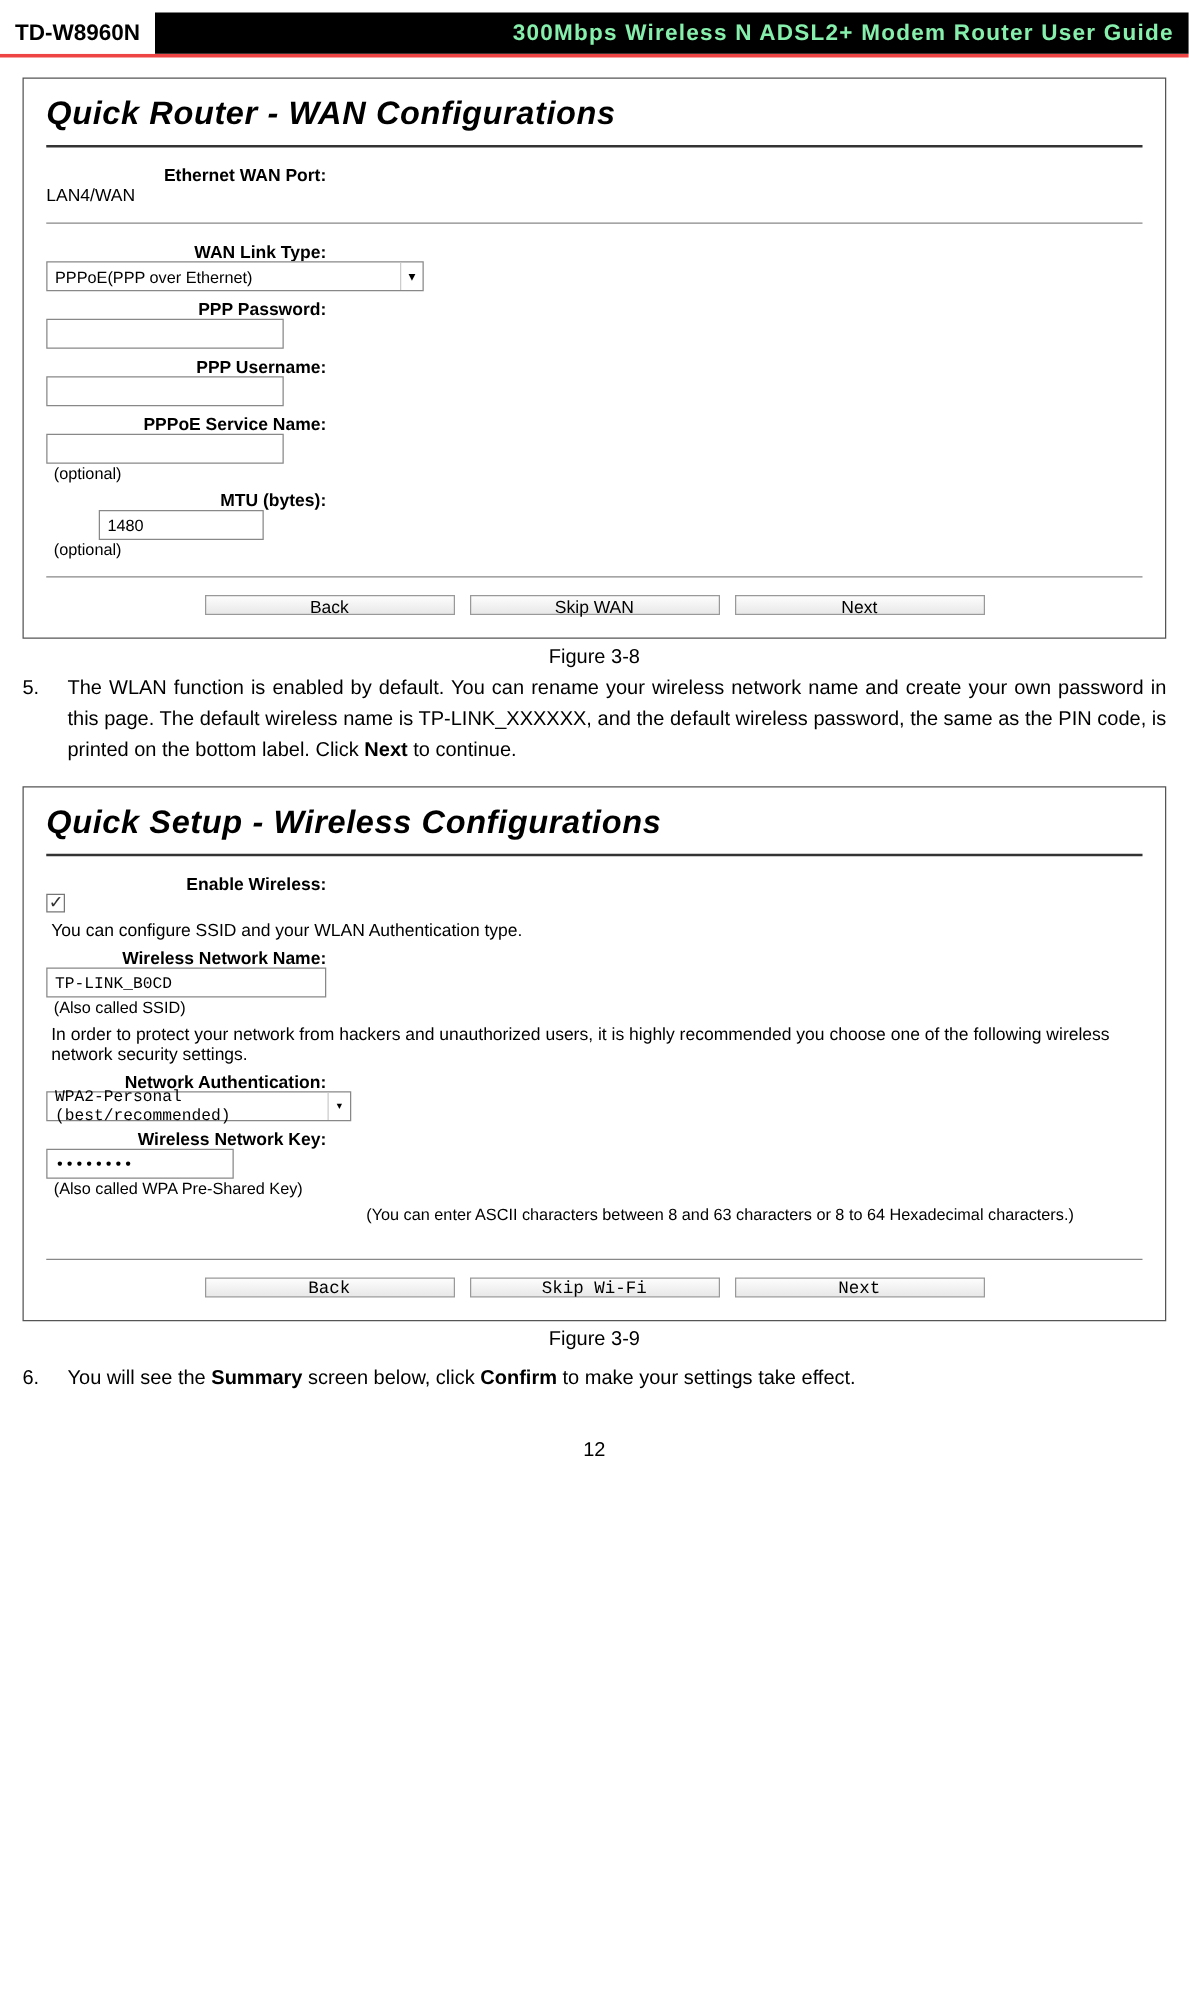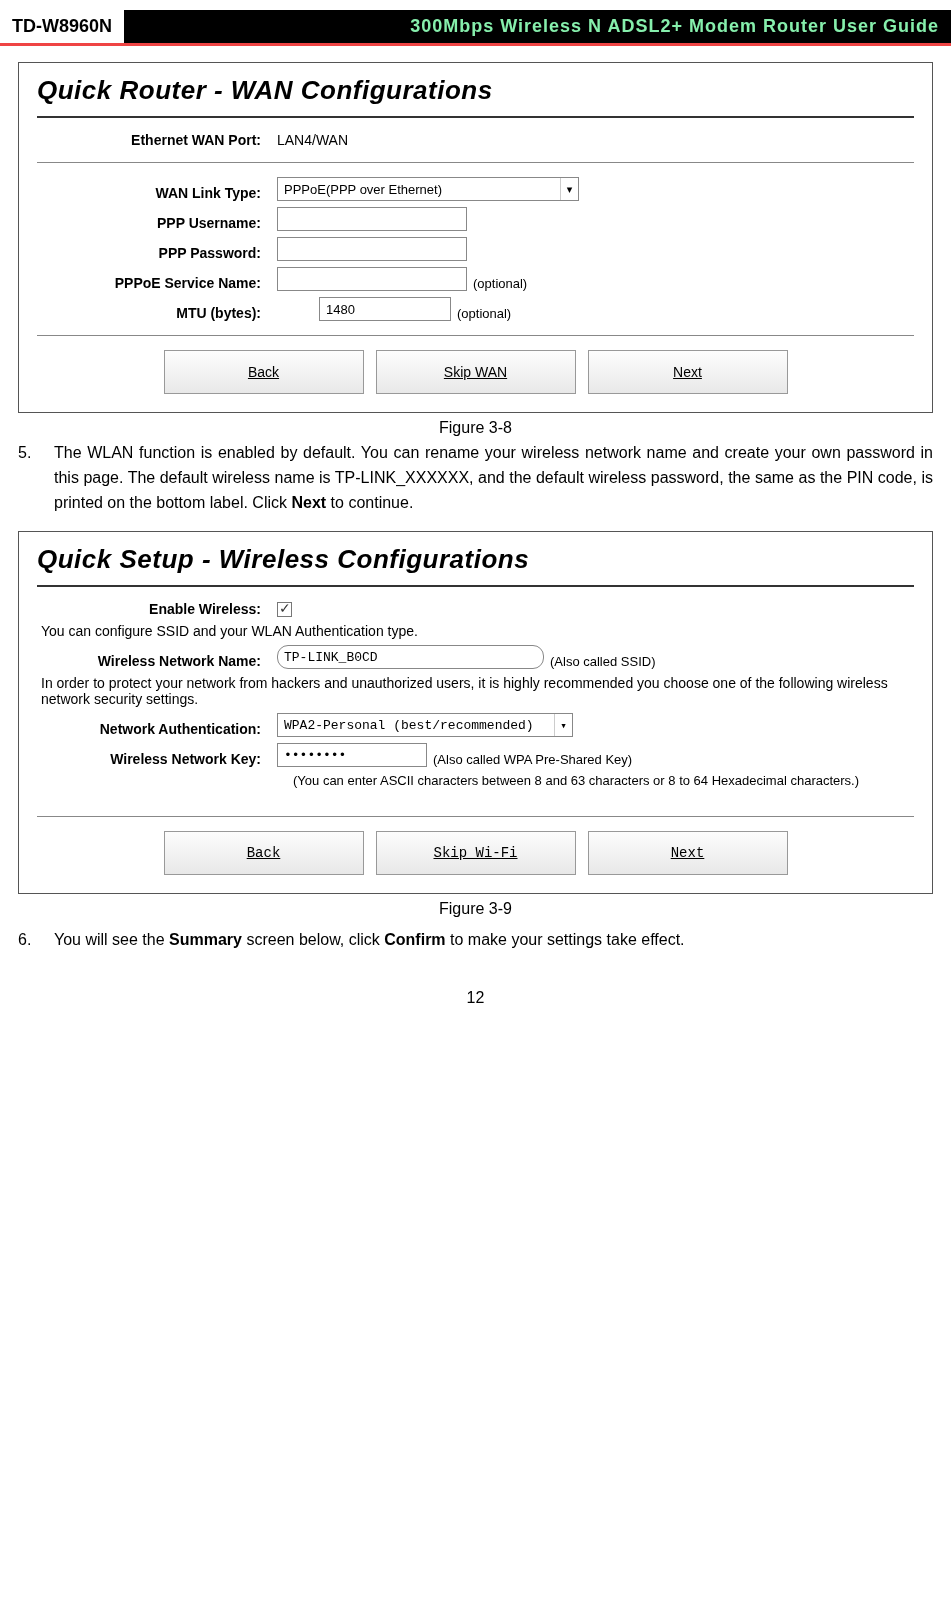--- a/index.html
+++ b/index.html
@@ -51,22 +51,23 @@
       border-top: 2px solid #333;
       margin: 8px 0 14px 0;
     }
     .hr-thin {
       border: none;
       border-top: 1px solid #888;
       margin: 14px 0;
     }
     .form-row {
       display: flex;
-      align-items: flex-end;
+      align-items: flex-start;
       margin: 6px 0;
+      flex-direction: column;
     }
     .form-label {
       width: 240px;
       text-align: right;
       font-weight: bold;
       font-size: 14px;
       padding-right: 16px;
     }
     .form-value {
       font-size: 14px;
@@ -87,27 +88,26 @@
       margin-left: 6px;
     }
     .button-row {
       display: flex;
       justify-content: center;
       gap: 12px;
       margin-top: 14px;
     }
     .btn {
       width: 200px;
-      height: 44px;
+      height: 16px;
       border: 1px solid #999;
       background: linear-gradient(#fdfdfd, #e8e8e8);
       font-size: 14px;
       cursor: pointer;
       font-family: Arial, sans-serif;
-      text-decoration: underline;
     }
     .btn.mono { font-family: "Courier New", monospace; }
     .figure-caption {
       text-align: center;
       font-size: 16px;
       margin: 6px 0 4px 0;
     }
     .list-paragraph {
       display: flex;
       margin: 0 18px 10px 18px;
@@ -197,27 +197,27 @@
 
   <div class="form-row">
     <div class="form-label">WAN Link Type:</div>
     <div class="select-wrap" style="width:302px">
       <span class="sel-text">PPPoE(PPP over Ethernet)</span>
       <span class="sel-arrow">▾</span>
     </div>
   </div>
 
   <div class="form-row">
+    <div class="form-label">PPP Password:</div>
+    <input class="form-input med" type="password" value="" style="">
+  </div>
+
+  <div class="form-row">
     <div class="form-label">PPP Username:</div>
     <input class="form-input med" type="text" value="" style="">
-  </div>
-
-  <div class="form-row">
-    <div class="form-label">PPP Password:</div>
-    <input class="form-input med" type="password" value="" style="">
   </div>
 
   <div class="form-row">
     <div class="form-label">PPPoE Service Name:</div>
     <input class="form-input med" type="text" value="" style="">
     <span class="optional-text">(optional)</span>
   </div>
 
   <div class="form-row">
     <div class="form-label">MTU (bytes):</div>
@@ -249,29 +249,29 @@
 
   <div class="form-row">
     <div class="form-label">Enable Wireless:</div>
     <span class="checkbox-faux"></span>
   </div>
 
   <div class="note-text">You can configure SSID and your WLAN Authentication type.</div>
 
   <div class="form-row">
     <div class="form-label">Wireless Network Name:</div>
-    <input class="form-input mono" style="width: 267px; border-radius: 11px;" type="text" value="TP-LINK_B0CD">
+    <input class="form-input mono" style="width: 224px;" type="text" value="TP-LINK_B0CD">
     <span class="optional-text">(Also called SSID)</span>
   </div>
 
   <div class="note-text">In order to protect your network from hackers and unauthorized users, it is highly recommended you choose one of the following wireless network security settings.</div>
 
   <div class="form-row">
     <div class="form-label">Network Authentication:</div>
-    <div class="select-wrap" style="width:296px;font-family:'Courier New',monospace">
+    <div class="select-wrap" style="width:244px;font-family:'Courier New',monospace">
       <span class="sel-text">WPA2-Personal (best/recommended)</span>
       <span class="sel-arrow">▾</span>
     </div>
   </div>
 
   <div class="form-row">
     <div class="form-label">Wireless Network Key:</div>
     <input class="form-input mono" style="width: 150px;" type="text" value="••••••••">
     <span class="optional-text">(Also called WPA Pre-Shared Key)</span>
   </div>

